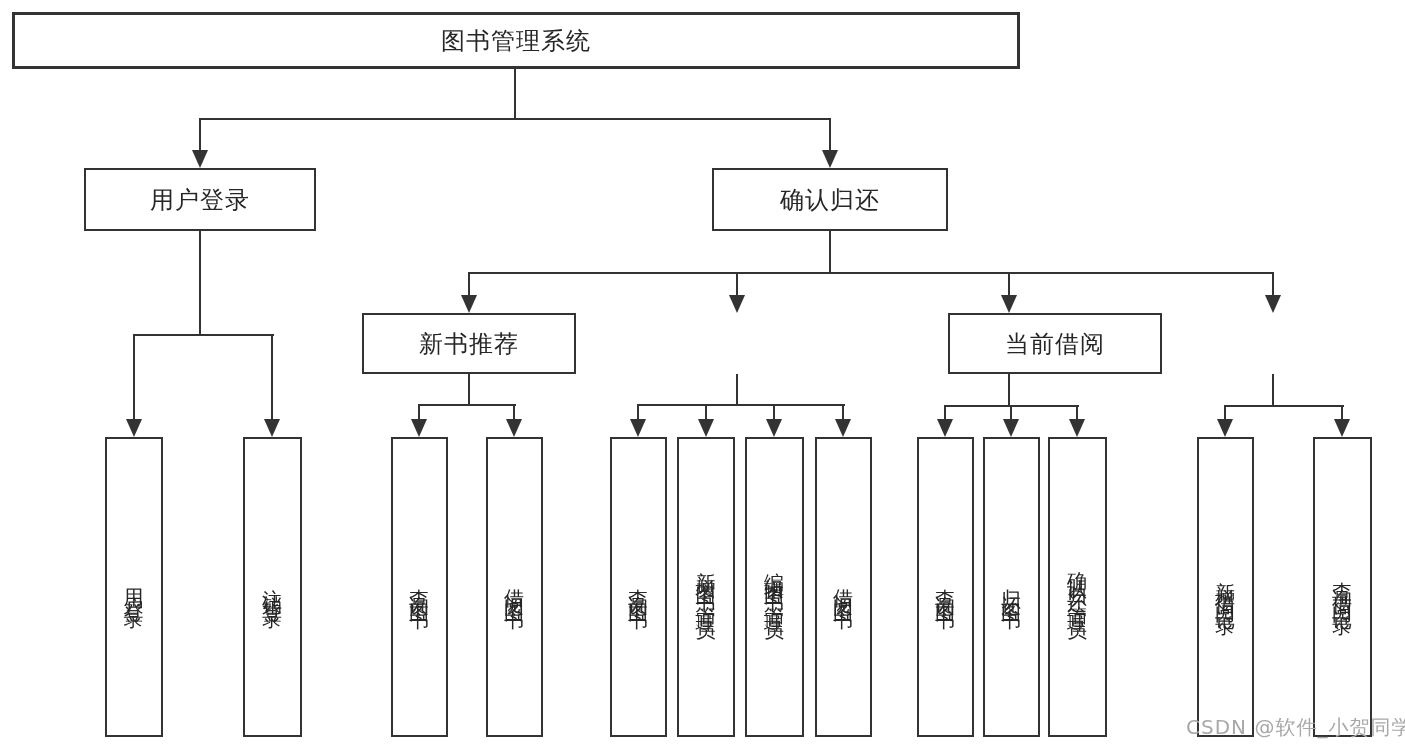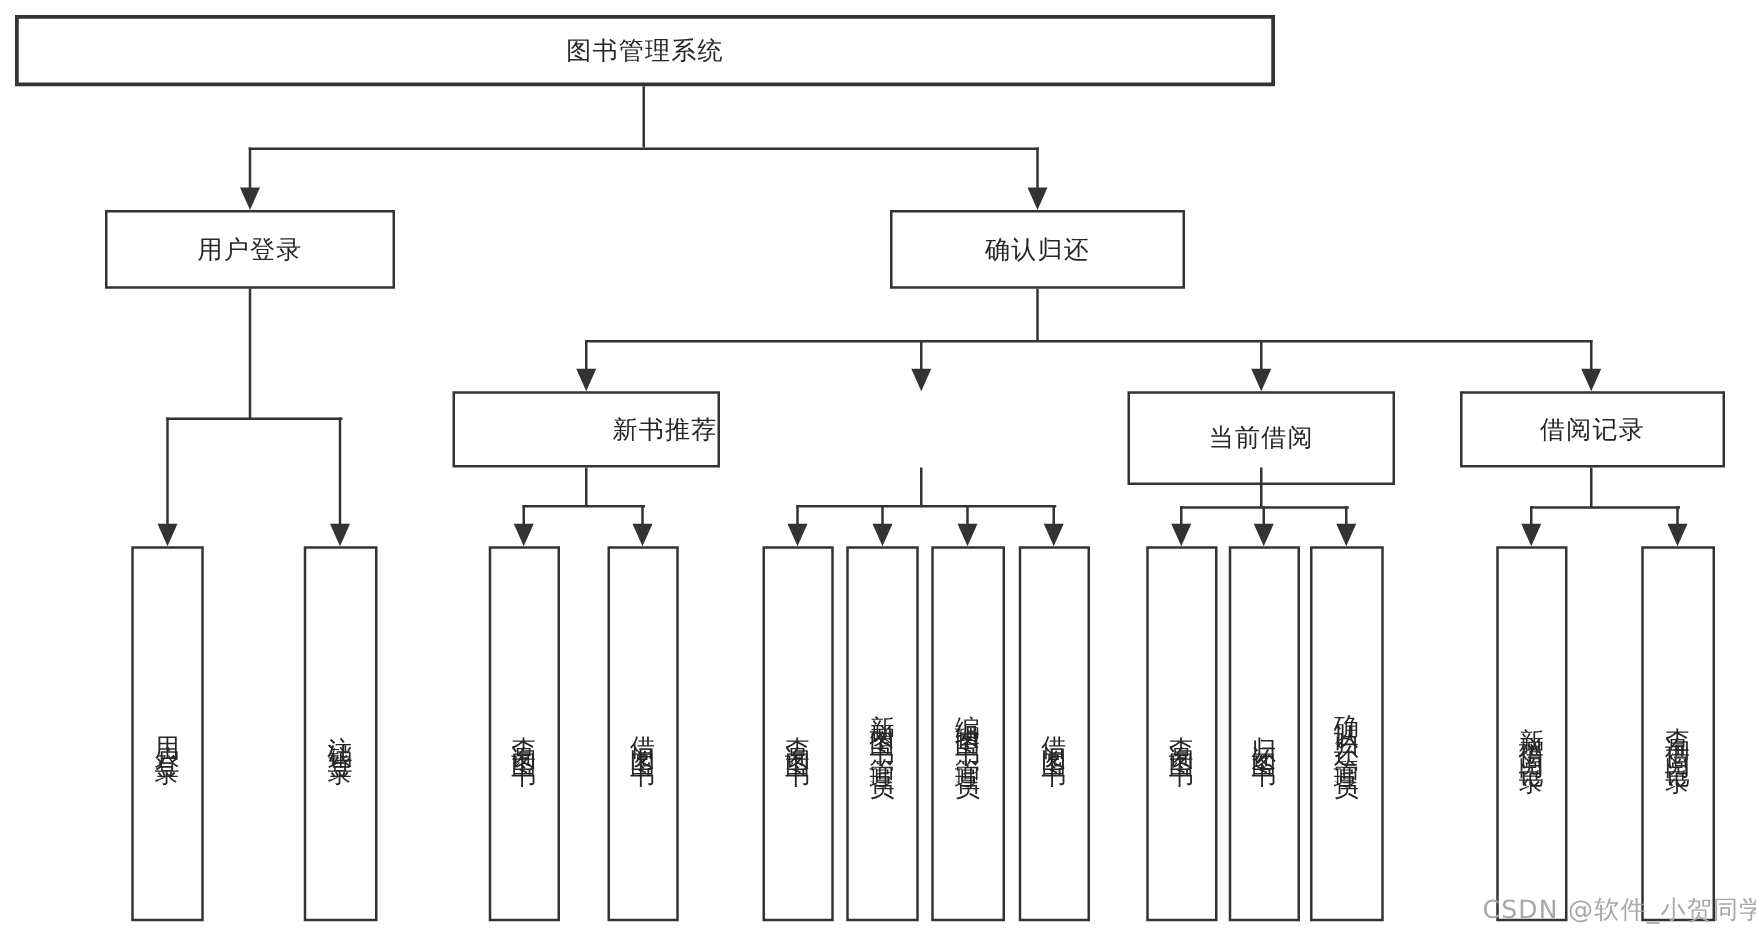--- a/index.html
+++ b/index.html
@@ -16,21 +16,21 @@
     box-sizing: border-box;
     border: 2px solid #333333;
     background: #ffffff;
     display: flex;
     align-items: center;
     justify-content: center;
     color: #262626;
   }
   .box.root { border-width: 3px; }
   .lbl-h {
-    font-size: 20px;
+    font-size: 24px;
     letter-spacing: 1px;
     white-space: nowrap;
   }
   .lbl-v {
     writing-mode: vertical-rl;
     text-orientation: mixed;
     font-size: 20px;
     line-height: 1;
     letter-spacing: 7px;
     white-space: nowrap;
@@ -87,28 +87,25 @@
   <div class="line" style="left:468px; top:272px; width:806px; height:2px;"></div>
   <div class="line" style="left:468px; top:272px; width:2px; height:24px;"></div>
   <div class="arr" style="left:461px; top:295px;"></div>
   <div class="line" style="left:736px; top:272px; width:2px; height:24px;"></div>
   <div class="arr" style="left:729px; top:295px;"></div>
   <div class="line" style="left:1008px; top:272px; width:2px; height:24px;"></div>
   <div class="arr" style="left:1001px; top:295px;"></div>
   <div class="line" style="left:1272px; top:272px; width:2px; height:24px;"></div>
   <div class="arr" style="left:1265px; top:295px;"></div>
 
-  <div class="box" style="left:362px; top:313px; width:214px; height:61px;justify-content:flex-end;">
+  <div class="box" style="left:362px; top:313px; width:214px; height:61px;">
     <span class="lbl-h">新书推荐</span>
   </div>
-  <div class="box" style="left:902px; top:313px; width:214px; height:75px;">
+  <div class="box" style="left:948px; top:313px; width:214px; height:61px;">
     <span class="lbl-h">当前借阅</span>
-  </div>
-  <div class="box" style="left:1168px; top:313px; width:212px; height:61px;">
-    <span class="lbl-h">借阅记录</span>
   </div>
 
   <div class="line" style="left:468px; top:374px; width:2px; height:31px;"></div>
   <div class="line" style="left:418px; top:404px; width:98px; height:2px;"></div>
   <div class="line" style="left:418px; top:404px; width:2px; height:17px;"></div>
   <div class="arr" style="left:411px; top:419px;"></div>
   <div class="line" style="left:513px; top:404px; width:2px; height:17px;"></div>
   <div class="arr" style="left:506px; top:419px;"></div>
 
   <div class="line" style="left:736px; top:374px; width:2px; height:31px;"></div>

